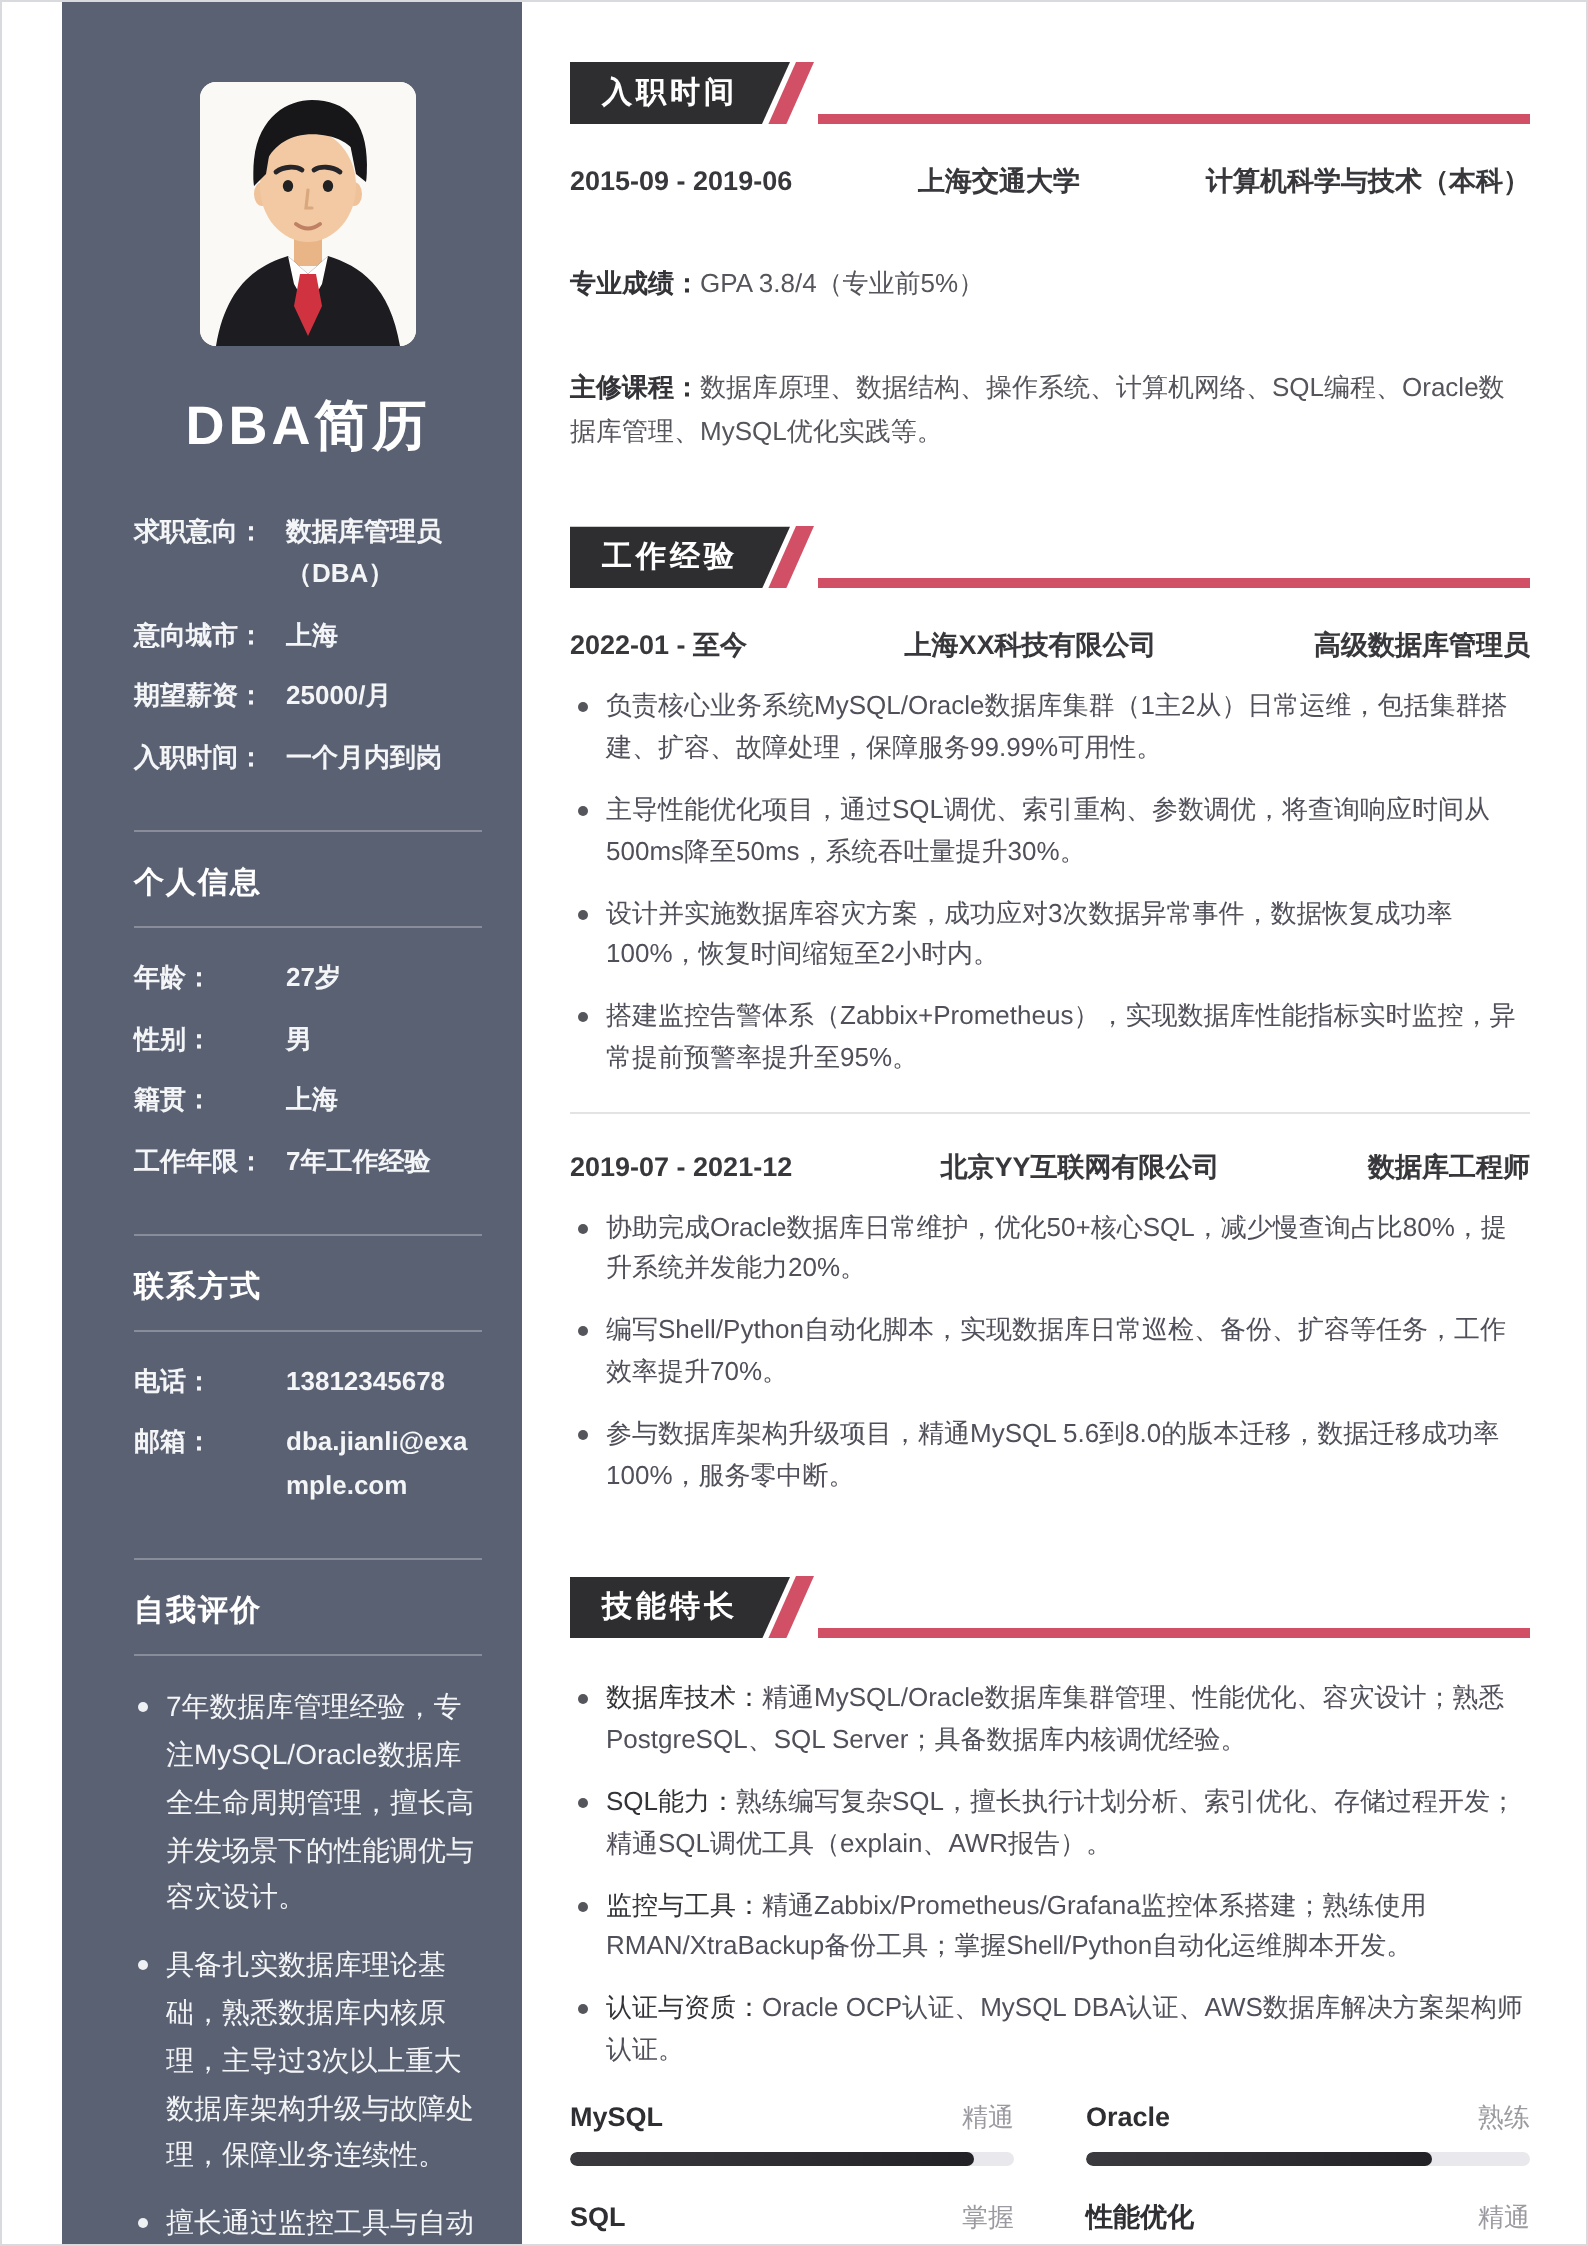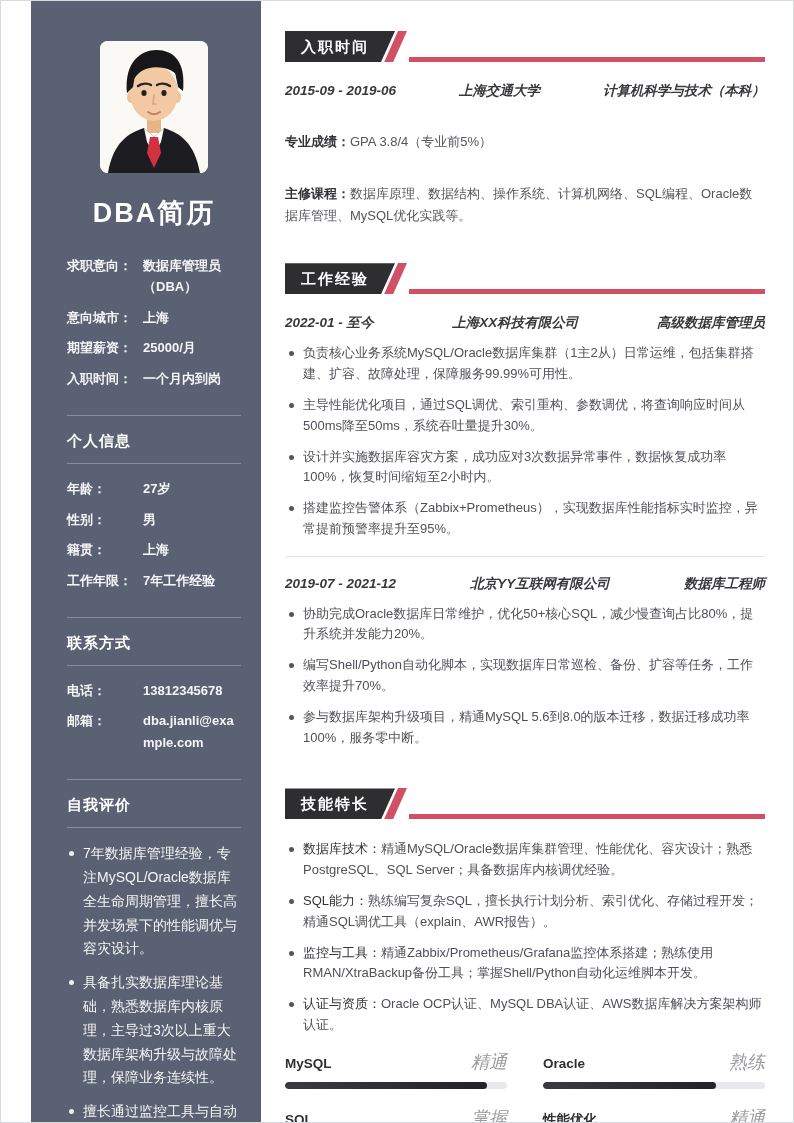--- a/index.html
+++ b/index.html
@@ -46,21 +46,21 @@
     background:#2e2e31; color:#ffffff; font-size:15px; font-weight:bold;
     letter-spacing:2px; line-height:31px; padding:0 26px 0 16px;
     clip-path:polygon(0 0,100% 0,calc(100% - 14px) 100%,0 100%);
   }
   .sec-stripe {
     width:9px; background:#d25066; margin-left:3px;
     transform:skewX(-24deg); transform-origin:top left;
   }
   .sec-rule { flex:1; height:5px; align-self:flex-end; background:#d25066; margin-left:2px; }
   .row3 { display:flex; justify-content:space-between; align-items:baseline;
-    font-size:13.5px; font-weight:bold; color:#38383c; margin-bottom:11px;font-style:italic; }
+    font-size:13.5px; font-weight:bold; color:#38383c; margin-bottom:11px; }
   .row3 .mid { flex:1; text-align:center; }
   .row3 .right { text-align:right; }
   .info-line { font-size:13px; line-height:1.65; color:#55555c; margin-bottom:7px;margin-top:31px; }
   .info-line .lbl { font-weight:bold; color:#333338; }
   .blist { list-style:none; }
   .blist li {
     position:relative; font-size:13px; line-height:1.6; color:#50505a;
     padding-left:18px; margin-bottom:10px;
   }
   .blist li::before {
@@ -68,21 +68,21 @@
     border-radius:50%; background:#55555c;
   }
   .blist .lead { font-weight:normal; color:#333338; }
   .job-divider { border:none; border-top:1px solid #e3e3e6; margin:16px 0 18px; }
   .section-gap { height:30px; }
   
   .bars { display:grid; grid-template-columns:1fr 1fr; column-gap:36px; margin-top:14px; }
   .bar-item { margin-bottom:17px; }
   .bar-top { display:flex; justify-content:space-between; align-items:baseline; margin-bottom:8px; }
   .bar-name { font-size:13.5px; font-weight:bold; color:#2f2f33; }
-  .bar-level { font-size:18px; color:#9a9aa0;font-style:italic; }
+  .bar-level { font-size:13px; color:#9a9aa0; }
   .bar-track { height:7px; background:#e9e9ed; border-radius:4px; overflow:hidden; }
   .bar-fill { height:100%; background:linear-gradient(90deg,#3a3a3f,#232327); border-radius:4px; }
 </style>
 </head>
 <body>
 
 <div class="page">
 
   <aside class="sidebar">
     <div class="photo-frame">

